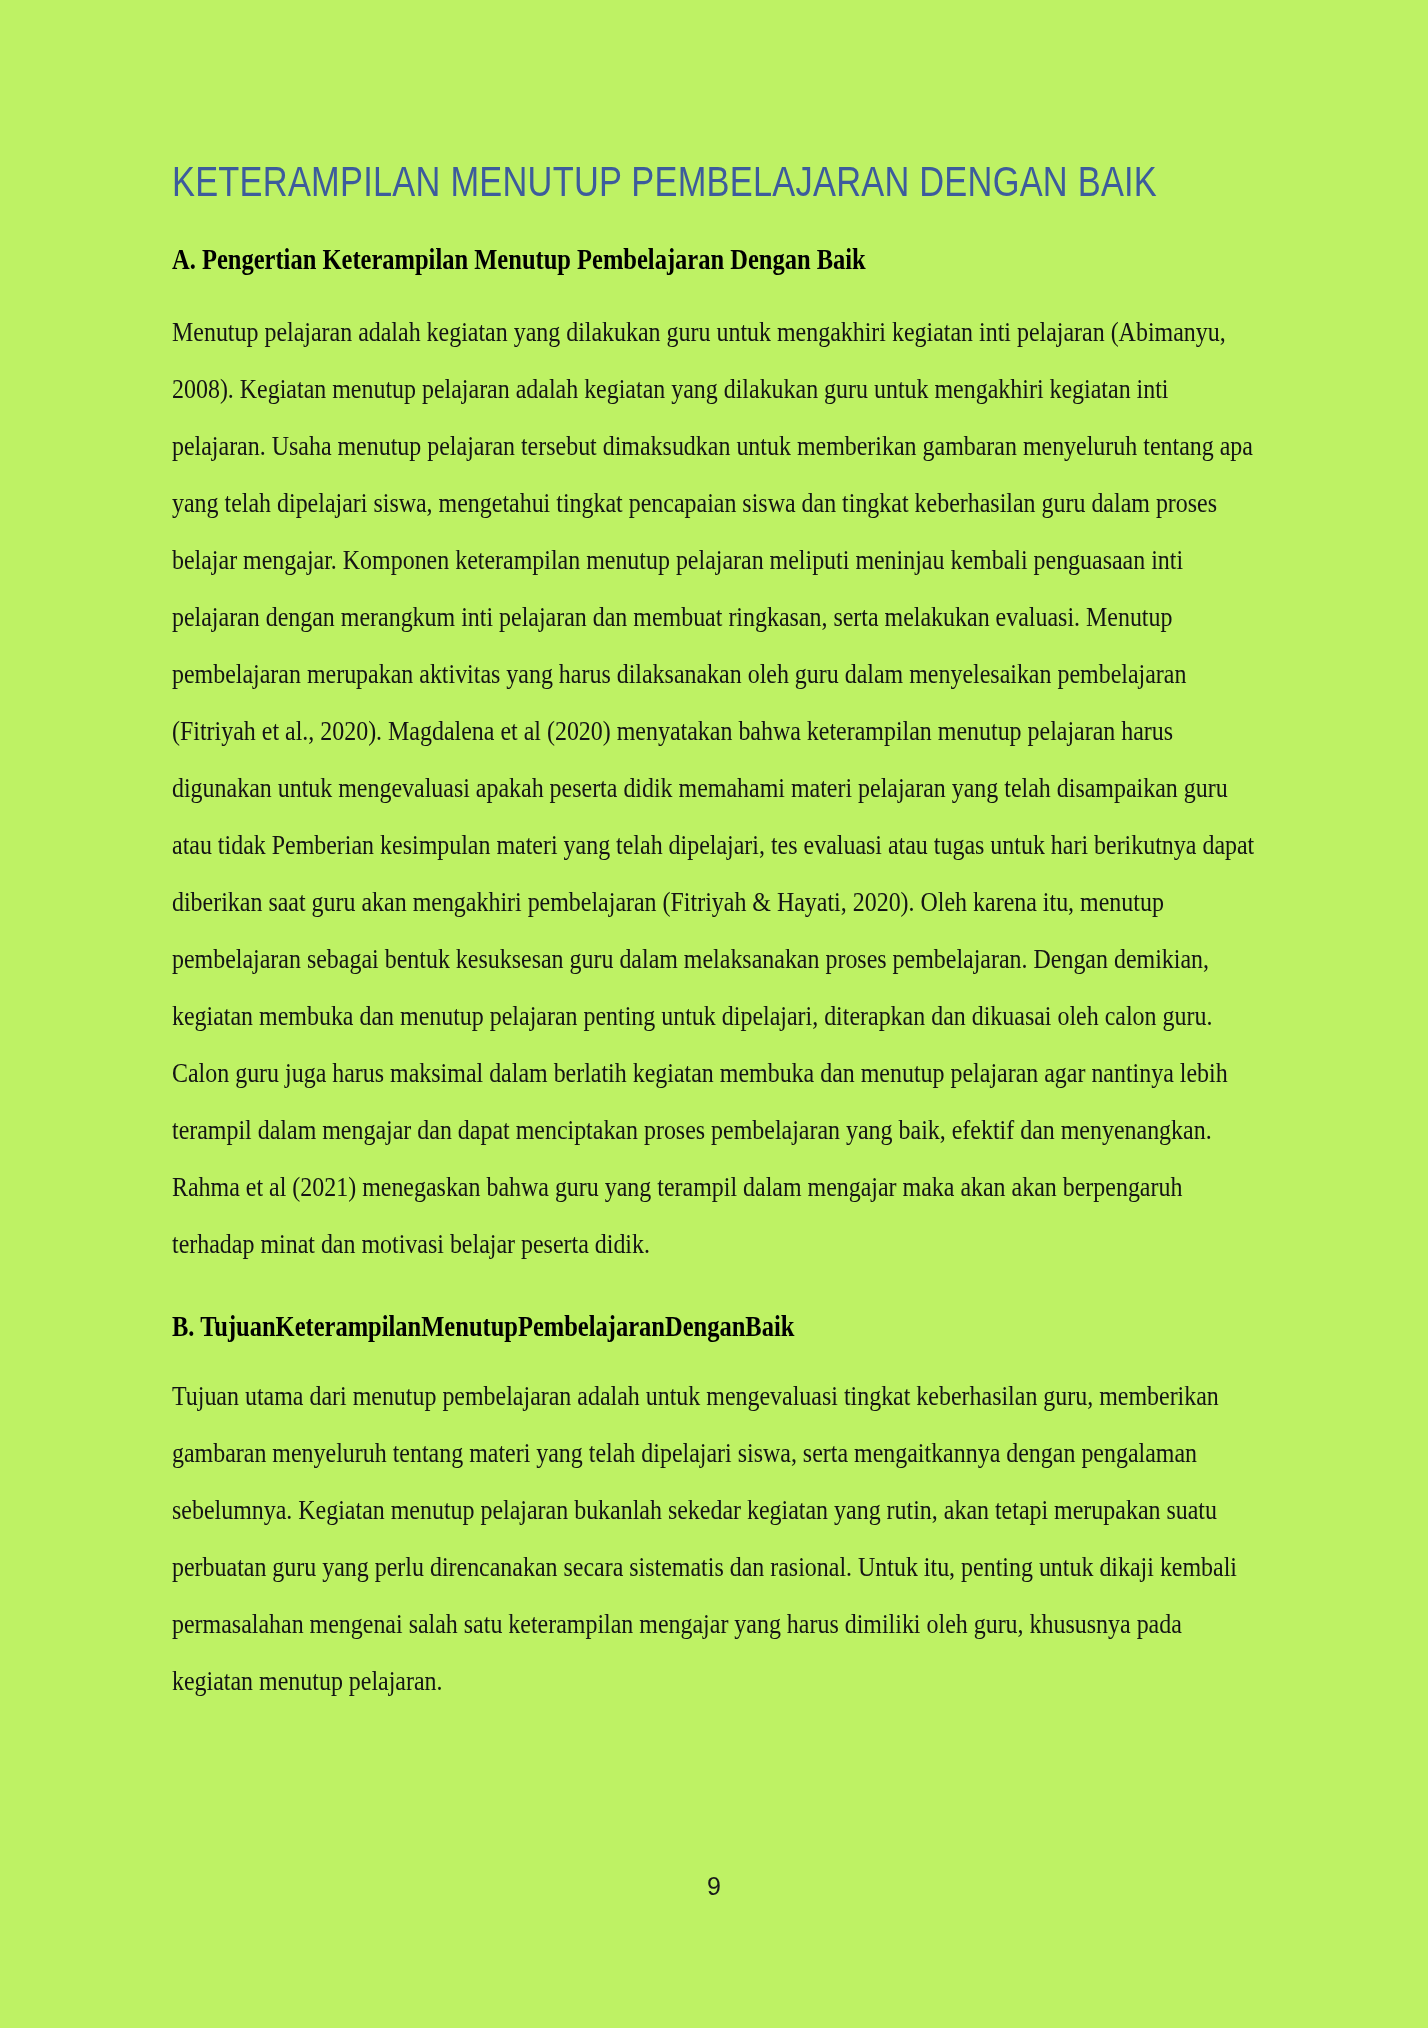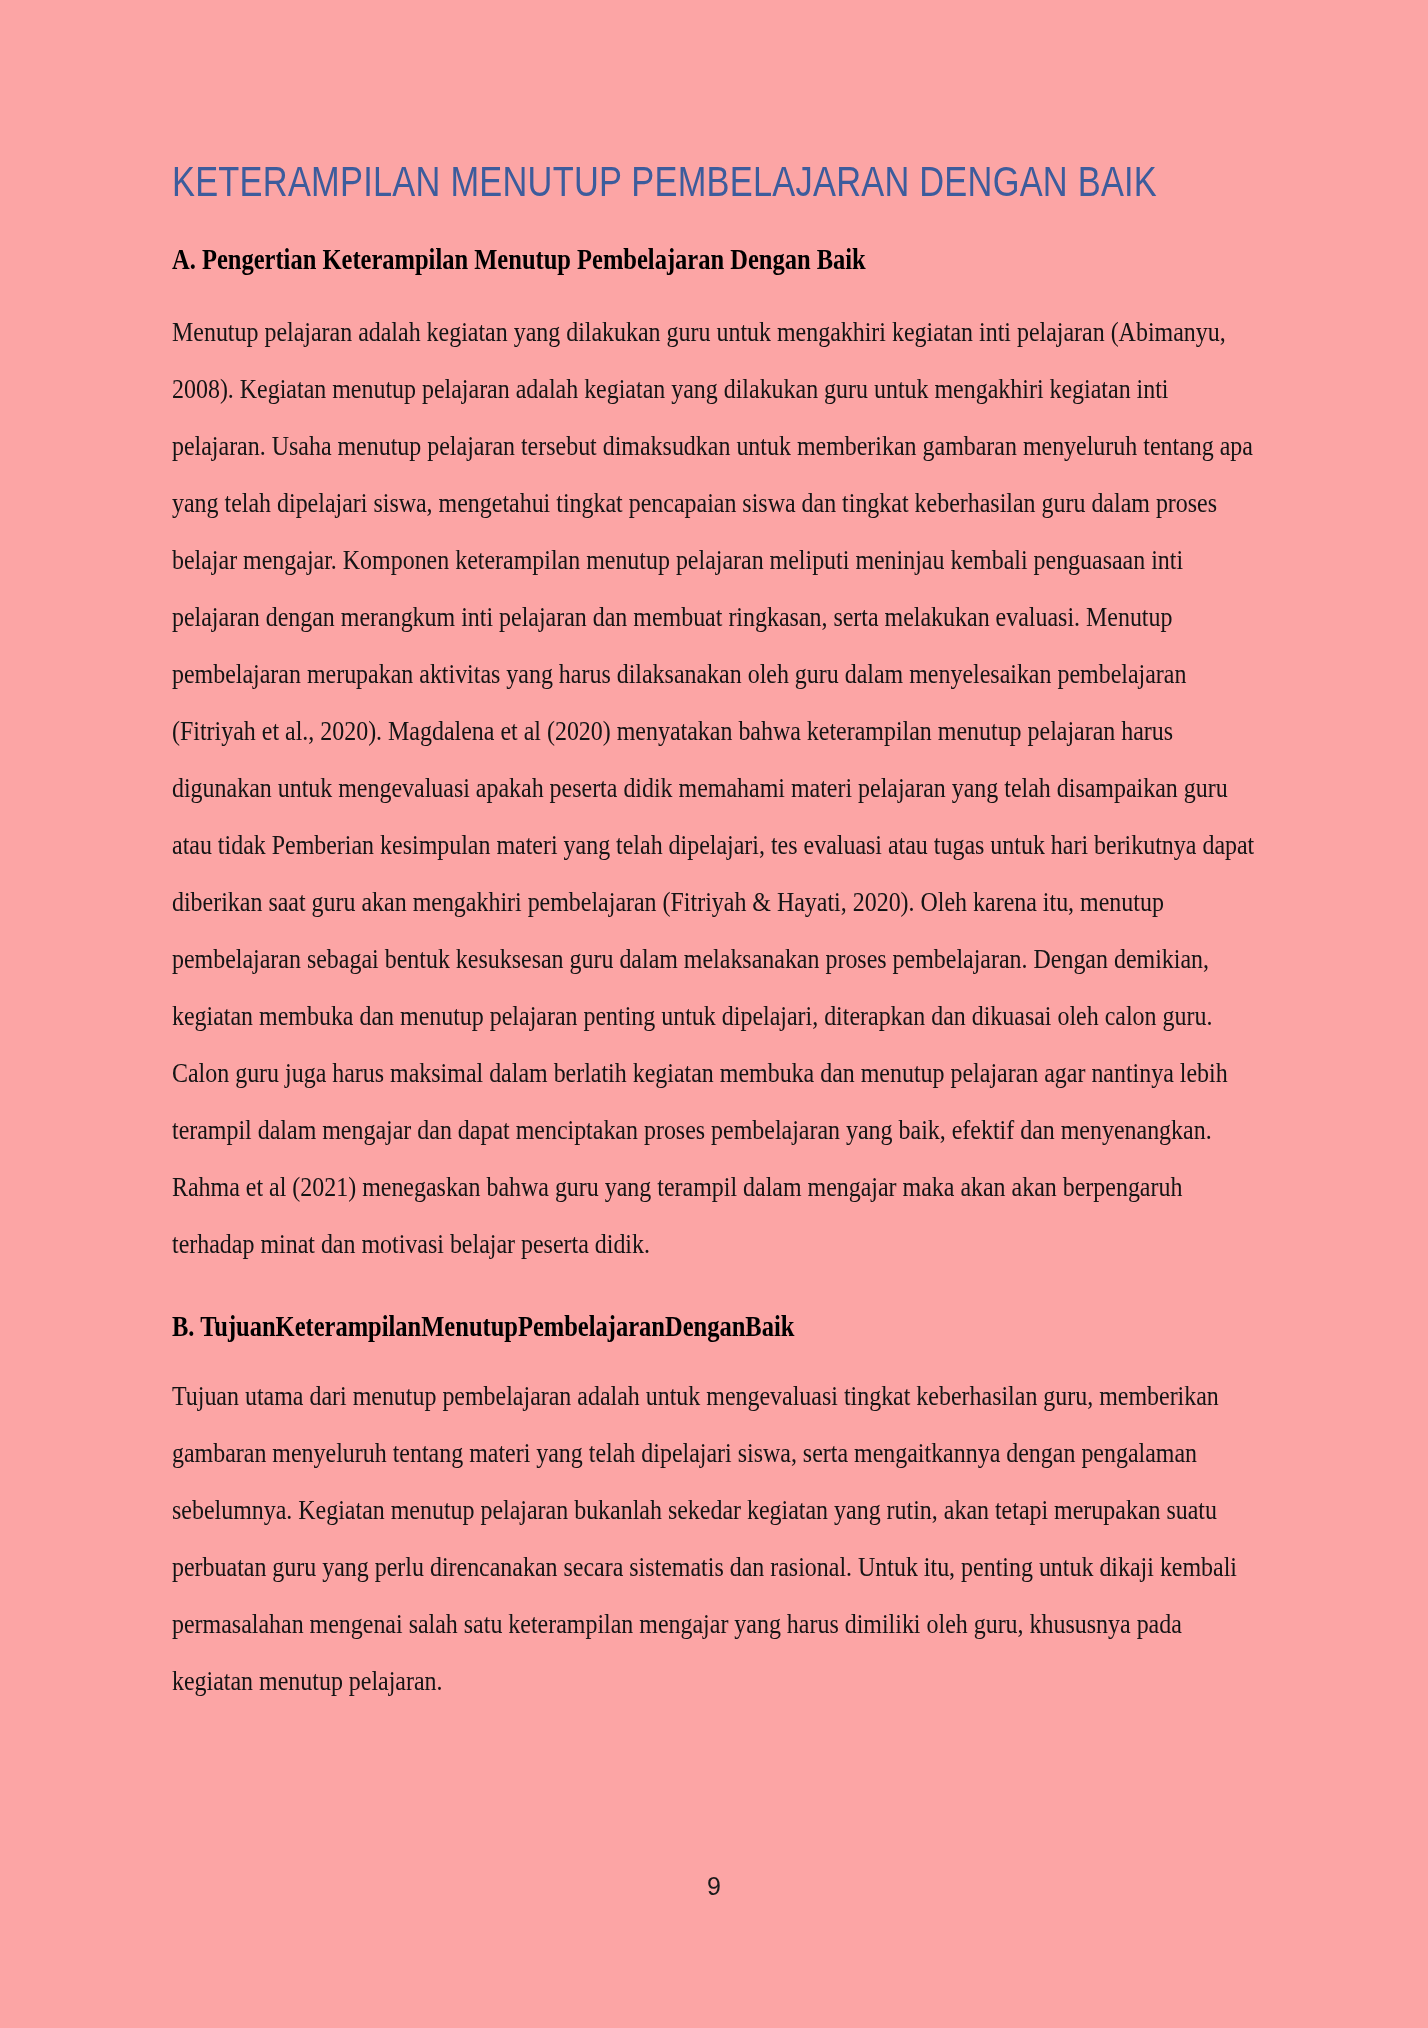--- a/index.html
+++ b/index.html
@@ -10,21 +10,21 @@
   body {
     width: 1428px;
     height: 2028px;
     position: relative;
     font-family: "Liberation Serif", "DejaVu Serif", serif;
     overflow: hidden;
   }
   .page {
     position: absolute;
     inset: 0;
-    background: #fca5a5;
+    background: #bef264;
     padding: 0;
   }
   .content {
     position: absolute;
     left: 172px;
     top: 150px;
     width: 1092px;
   }
   .doc-title {
     color: #3d5c9c;

